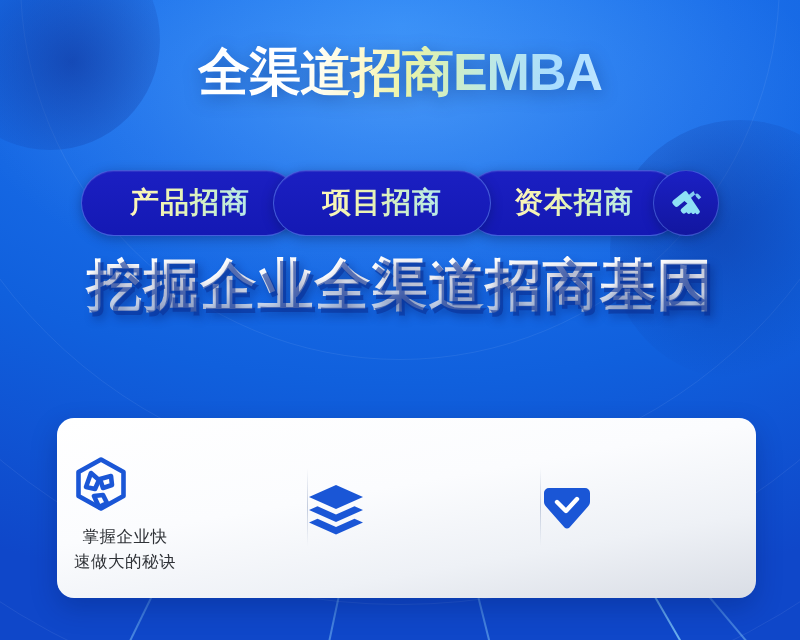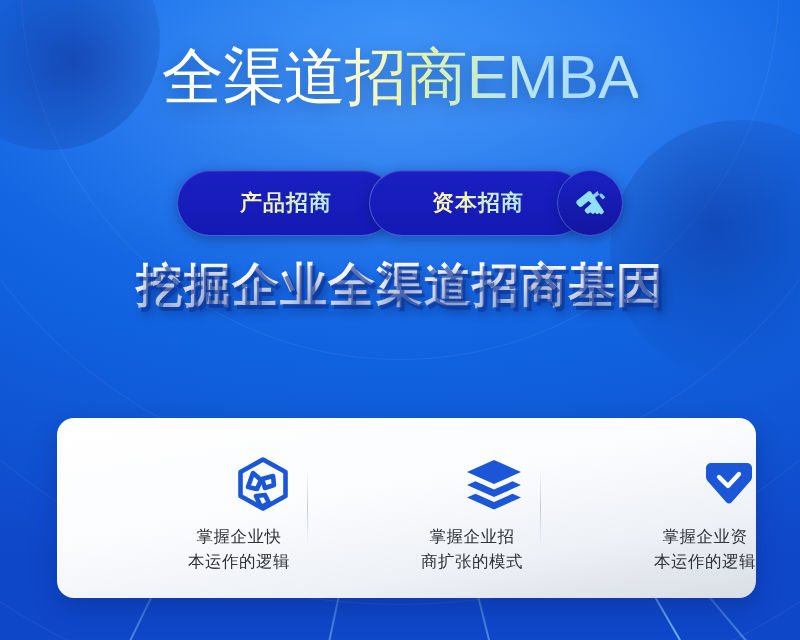--- a/index.html
+++ b/index.html
@@ -49,21 +49,21 @@
   .orb{position:absolute; border-radius:50%; pointer-events:none;}
   .orb.o1{left:-60px; top:-70px; width:220px; height:220px;
           background:radial-gradient(circle at 60% 60%, rgba(11,40,140,.55), rgba(11,40,140,0) 70%);}
   .orb.o2{right:-70px; top:120px; width:260px; height:260px;
           background:radial-gradient(circle at 40% 40%, rgba(10,38,135,.45), rgba(10,38,135,0) 70%);}
 
   
   .title-wrap{position:absolute; top:46px; left:0; right:0; text-align:center;}
   .title{
     display:inline-block;
-    font-size:62px; line-height:1; font-weight:400; letter-spacing:-1px;
+    font-size:52px; line-height:1; font-weight:700; letter-spacing:-1px;
     background:linear-gradient(100deg,#ffffff 0%,#ffffff 26%,#fdf8c9 42%,#e9f3a8 52%,#cfeec4 62%,#b9e7ea 74%,#a8dcff 88%,#bfe6ff 100%);
     -webkit-background-clip:text; background-clip:text;
     -webkit-text-fill-color:transparent; color:transparent;
     filter:drop-shadow(0 4px 9px rgba(4,30,95,.42));
   }
 
   
   .pills{position:absolute; top:170px; left:0; right:0;
          display:flex; justify-content:center; align-items:center; gap:0;}
   .pill{
@@ -72,57 +72,57 @@
     display:flex; align-items:center; justify-content:center;
     background:linear-gradient(180deg,#1b1fc2 0%,#1419b4 100%);
     border-radius:34px;
     border:1px solid rgba(120,170,255,.45);
     box-shadow:0 3px 12px rgba(5,20,80,.38), inset 0 1px 0 rgba(255,255,255,.09);
     margin-left:-26px;
   }
   .pill:first-child{margin-left:0;}
   .pill.p2{z-index:2;} .pill.p3{z-index:1;align-items:center;}
   .pill-label{
-    font-size:22px; font-weight:800; letter-spacing:1px;
+    font-size:29px; font-weight:800; letter-spacing:1px;
     background:linear-gradient(92deg,#fdf6b8 0%,#eaf3b4 38%,#cdeecb 68%,#b6e8ea 100%);
     -webkit-background-clip:text; background-clip:text;
     -webkit-text-fill-color:transparent; color:transparent;
   }
   .shake{
     position:relative; z-index:3; margin-left:-30px;
     width:66px; height:66px; border-radius:50%;
     background:linear-gradient(180deg,#1b20c4,#12169f);
     border:1px solid rgba(120,170,255,.4);
     display:flex; align-items:center; justify-content:center;
     box-shadow:0 3px 12px rgba(5,20,80,.4);
   }
   .shake svg{width:40px; height:40px; display:block;}
 
   
   .heads{position:absolute; top:256px; left:0; right:0; text-align:center;}
   .head{
     display:block;
-    font-size:47px; line-height:58px; font-weight:800; letter-spacing:1px;
+    font-size:56px; line-height:58px; font-weight:800; letter-spacing:1px;
     background:linear-gradient(180deg,#ffffff 0%,#ffffff 46%,#eef3fb 62%,#cfdcf0 80%,#b6c8e4 100%);
     -webkit-background-clip:text; background-clip:text;
     -webkit-text-fill-color:transparent; color:transparent;
     text-shadow:3px 4px 0 rgba(10,48,150,.60), 5px 7px 10px rgba(5,25,95,.45);
   }
 
   
   .card{
     position:absolute; left:57px; top:418px; width:699px; height:180px;
     border-radius:17px;
     background:linear-gradient(170deg,#ffffff 0%,#fbfcfe 42%,#eef1f6 72%,#d9dde5 100%);
     box-shadow:0 10px 26px rgba(4,26,95,.28);
     display:flex; align-items:stretch;
   }
   .feat{
     position:relative; flex:1 1 0;
-    display:flex; flex-direction:column; align-items:flex-end; justify-content:center;
+    display:flex; flex-direction:column; align-items:flex-start; justify-content:center;
     padding-top:12px;
     margin-left:17px;
   }
   .feat + .feat::before{
     content:""; position:absolute; left:0; top:50px; bottom:52px; width:1px;
     background:linear-gradient(180deg,rgba(150,165,195,0),rgba(150,165,195,.55),rgba(150,165,195,0));
   }
   .feat-icon{height:60px; display:flex; align-items:center; justify-content:center; margin-bottom:10px;}
   .feat-icon svg{display:block;}
   .feat-text{
@@ -150,20 +150,23 @@
   <div class="ray r4"></div>
   <div class="ray r5"></div>
 
   <div class="title-wrap">
     <span class="title">全渠道招商EMBA</span>
   </div>
 
   <div class="pills">
     <div class="pill p1">
       <span class="pill-label">产品招商</span>
+    </div>
+    <div class="pill p2">
+      <span class="pill-label">项目招商</span>
     </div>
     <div class="pill p3">
       <span class="pill-label">资本招商</span>
     </div>
     <div class="shake">
       <span>
         <svg viewBox="0 0 48 48" xmlns="http://www.w3.org/2000/svg">
           <g fill="#8fe0f5">
             <path d="M21.5 10.5 L8.5 21 a3 3 0 0 0 -.3 4.2 l2.2 2.4 a3 3 0 0 0 4.2 .2 l7.5 -6.3 3.6 3.2 -7.2 6.2 a2.6 2.6 0 0 0 -.2 3.7 l1.3 1.4 a2.6 2.6 0 0 0 3.7 .1 l1.3 -1.1 1.1 1.2 a2.4 2.4 0 0 0 3.4 .1 l1 -.9 1 1.1 a2.2 2.2 0 0 0 3.1 .1 l.9 -.8 .9 1 a2 2 0 0 0 2.9 .1 l1.1 -1 a2 2 0 0 0 .1 -2.8 L24.9 10.3 a2.6 2.6 0 0 0 -3.4 .2 z"></path>
             <path d="M33 9.5 l-8 6.8 3.4 3 L36 13 a2 2 0 0 1 2.7 .2 l3.6 4 -3 2.7 -3.1 -3.4 z" opacity=".9"></path>
@@ -185,48 +188,40 @@
           <g fill="none" stroke="#1a56d6" stroke-width="4.6" stroke-linejoin="round">
             <path d="M27 3.5 49.5 16 v24 L27 52.5 4.5 40 V16 z"></path>
             <path d="M17 17 l8 7 -4 9 -9 -2 z"></path>
             <path d="M37 20 l1 9 -9 3 -3 -9 z"></path>
             <path d="M20 40 l9 -1 4 8 -8 4 z"></path>
           </g>
         </svg>
       </div>
       <div class="feat-text">
         <span>掌握企业快</span><br>
-        <span>本运作的逻辑</span>
+        <span>速做大的秘诀</span>
       </div>
     </div>
 
     <div class="feat">
       <div class="feat-icon">
         <svg width="58" height="52" viewBox="0 0 58 52" xmlns="http://www.w3.org/2000/svg">
           <g fill="#1a56d6">
             <path d="M29 2 56 14 29 26 2 14 z"></path>
             <path d="M29 31.5 10.5 23.3 2 27 29 39 56 27 47.5 23.3 z"></path>
             <path d="M29 44 10.5 35.8 2 39.5 29 51.5 56 39.5 47.5 35.8 z"></path>
           </g>
         </svg>
       </div>
-      <div class="feat-text">
-        <span>掌握企业招</span><br>
-        <span>商扩张的模式</span>
-      </div>
     </div>
 
     <div class="feat">
       <div class="feat-icon">
         <svg width="54" height="54" viewBox="0 0 54 54" xmlns="http://www.w3.org/2000/svg">
           <path d="M9 6 h36 a5 5 0 0 1 5 5 v9 a6 6 0 0 1 -1.6 4.1 L29.5 45.5 a3.4 3.4 0 0 1 -5 0 L5.6 24.1 A6 6 0 0 1 4 20 v-9 a5 5 0 0 1 5 -5 z" fill="#1a56d6"></path>
           <path d="M17 20 l9 9 11 -12" fill="none" stroke="#ffffff" stroke-width="4.4" stroke-linecap="round" stroke-linejoin="round"></path>
         </svg>
       </div>
-      <div class="feat-text">
-        <span>掌握企业资</span><br>
-        <span>本运作的逻辑</span>
-      </div>
     </div>
 
 
   </div>
 </div>
 
 </body></html>

